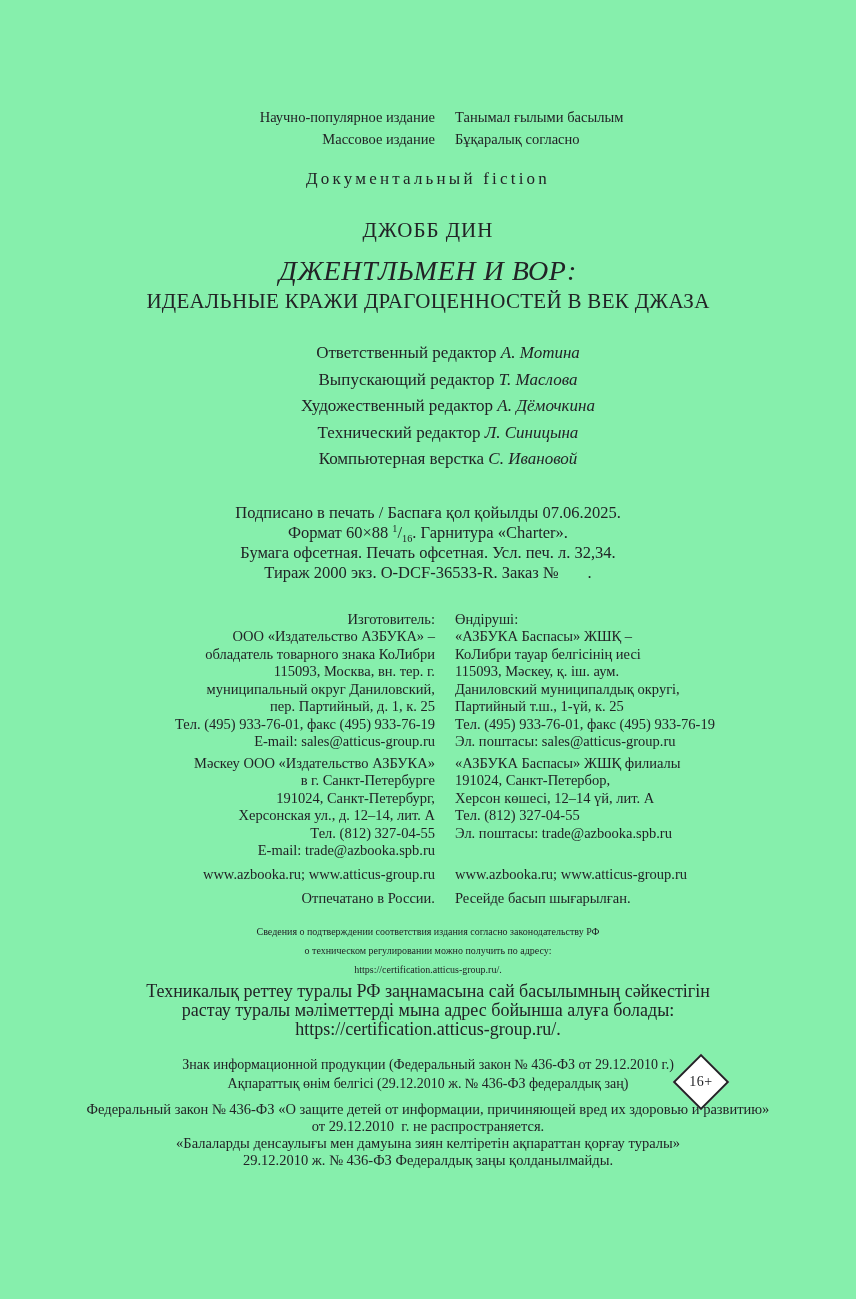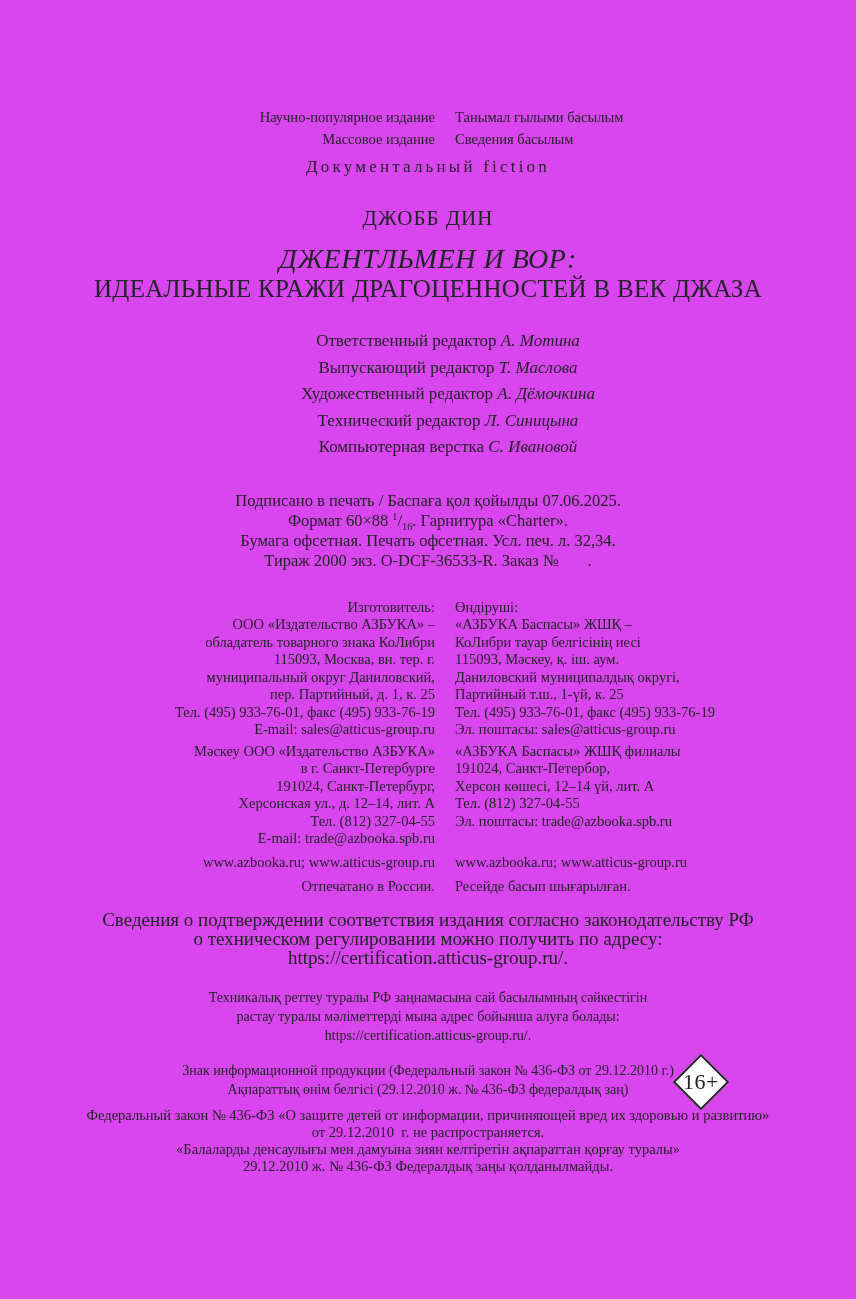--- a/index.html
+++ b/index.html
@@ -1,73 +1,73 @@
 <!DOCTYPE html>
 <html><head>
 <meta charset="utf-8">
 <style>
   html,body { margin:0; padding:0; background:#ffffff; }
   .page {
     width:856px; height:1299px; position:relative; overflow:hidden;
-    background:#d946ef; color:#222326;
+    background:#86efac; color:#222326;
     font-family:"Liberation Serif","DejaVu Serif",serif;
     -webkit-font-smoothing:antialiased;
   }
   .content { padding-top:106px; }
   .center { text-align:center; }
 
   
   .two-col { display:flex; justify-content:center; gap:20px; position:relative; left:17px; }
   .col-ru { width:330px; text-align:right; }
   .col-kz { width:330px; text-align:left; }
 
   .header-block { font-size:14.5px; line-height:22px; }
 
-  .genre-line { margin-top:4px; font-size:17px; line-height:26px; letter-spacing:3.2px; }
+  .genre-line { margin-top:16px; font-size:17px; line-height:26px; letter-spacing:3.2px; }
   .author-line { margin-top:24px; font-size:21px; line-height:28px; letter-spacing:1px; }
   .title-line1 { margin-top:10px; font-size:28px; line-height:34px; letter-spacing:0.5px;font-style:italic; }
-  .title-line2 { font-size:25px; line-height:26px; letter-spacing:0.3px;font-family:Liberation Serif, serif; }
+  .title-line2 { font-size:21px; line-height:26px; letter-spacing:0.3px;font-family:Liberation Serif, serif; }
 
   .staff-block { margin-top:26px; font-size:17px; line-height:26.5px;padding-left:40px; }
   .staff-name { font-style:italic; }
 
   .print-block { margin-top:30px; font-size:16.5px; line-height:20px; }
   .frac-sup { vertical-align:super; font-size:62%; line-height:0; }
   .frac-sub { vertical-align:sub; font-size:62%; line-height:0; }
 
   .info-cols { font-size:14.5px; line-height:17.5px; }
   .manufacturer-row { margin-top:28px; }
   .branch-row { margin-top:4px; }
   .websites-row { margin-top:6px; }
   .printed-row { margin-top:7px; }
 
-  .cert-ru { margin-top:14px; font-size:19px; line-height:19px; }
-  .cert-kz { margin-top:21px; font-size:14px; line-height:19px; }
+  .cert-ru { margin-top:14px; font-size:10px; line-height:19px; }
+  .cert-kz { margin-top:3px; font-size:18px; line-height:19px; }
 
   .info-sign-block { margin-top:16px; font-size:14px; line-height:19px; position:relative; }
   .law-block { margin-top:8px; font-size:14.5px; line-height:17px; }
 
   .age-badge { position:absolute; left:672px; top:1053px; width:58px; height:58px; }
   .age-badge .diamond { position:absolute; inset:9px; transform:rotate(45deg); border:2.5px solid #222326; background:#fff; }
-  .age-badge .age-text { position:absolute; inset:0; display:flex; align-items:center; justify-content:center; font-size:22px; letter-spacing:0.5px; }
+  .age-badge .age-text { position:absolute; inset:0; display:flex; align-items:center; justify-content:center; font-size:14px; letter-spacing:0.5px; }
 </style>
 </head>
 <body>
 
 <div class="page">
   <div class="content">
 
     <div class="two-col header-block">
       <div class="col-ru">
         <div>Научно-популярное издание</div>
         <div>Массовое издание</div>
       </div>
       <div class="col-kz">
         <div>Танымал ғылыми басылым</div>
-        <div>Сведения басылым</div>
+        <div>Бұқаралық согласно</div>
       </div>
     </div>
 
     <div class="center genre-line">Документальный fiction</div>
 
     <div class="center author-line">ДЖОББ ДИН</div>
 
     <div class="center title-line1">ДЖЕНТЛЬМЕН И ВОР:</div>
     <div class="center title-line2">ИДЕАЛЬНЫЕ КРАЖИ ДРАГОЦЕННОСТЕЙ В ВЕК ДЖАЗА</div>
 

